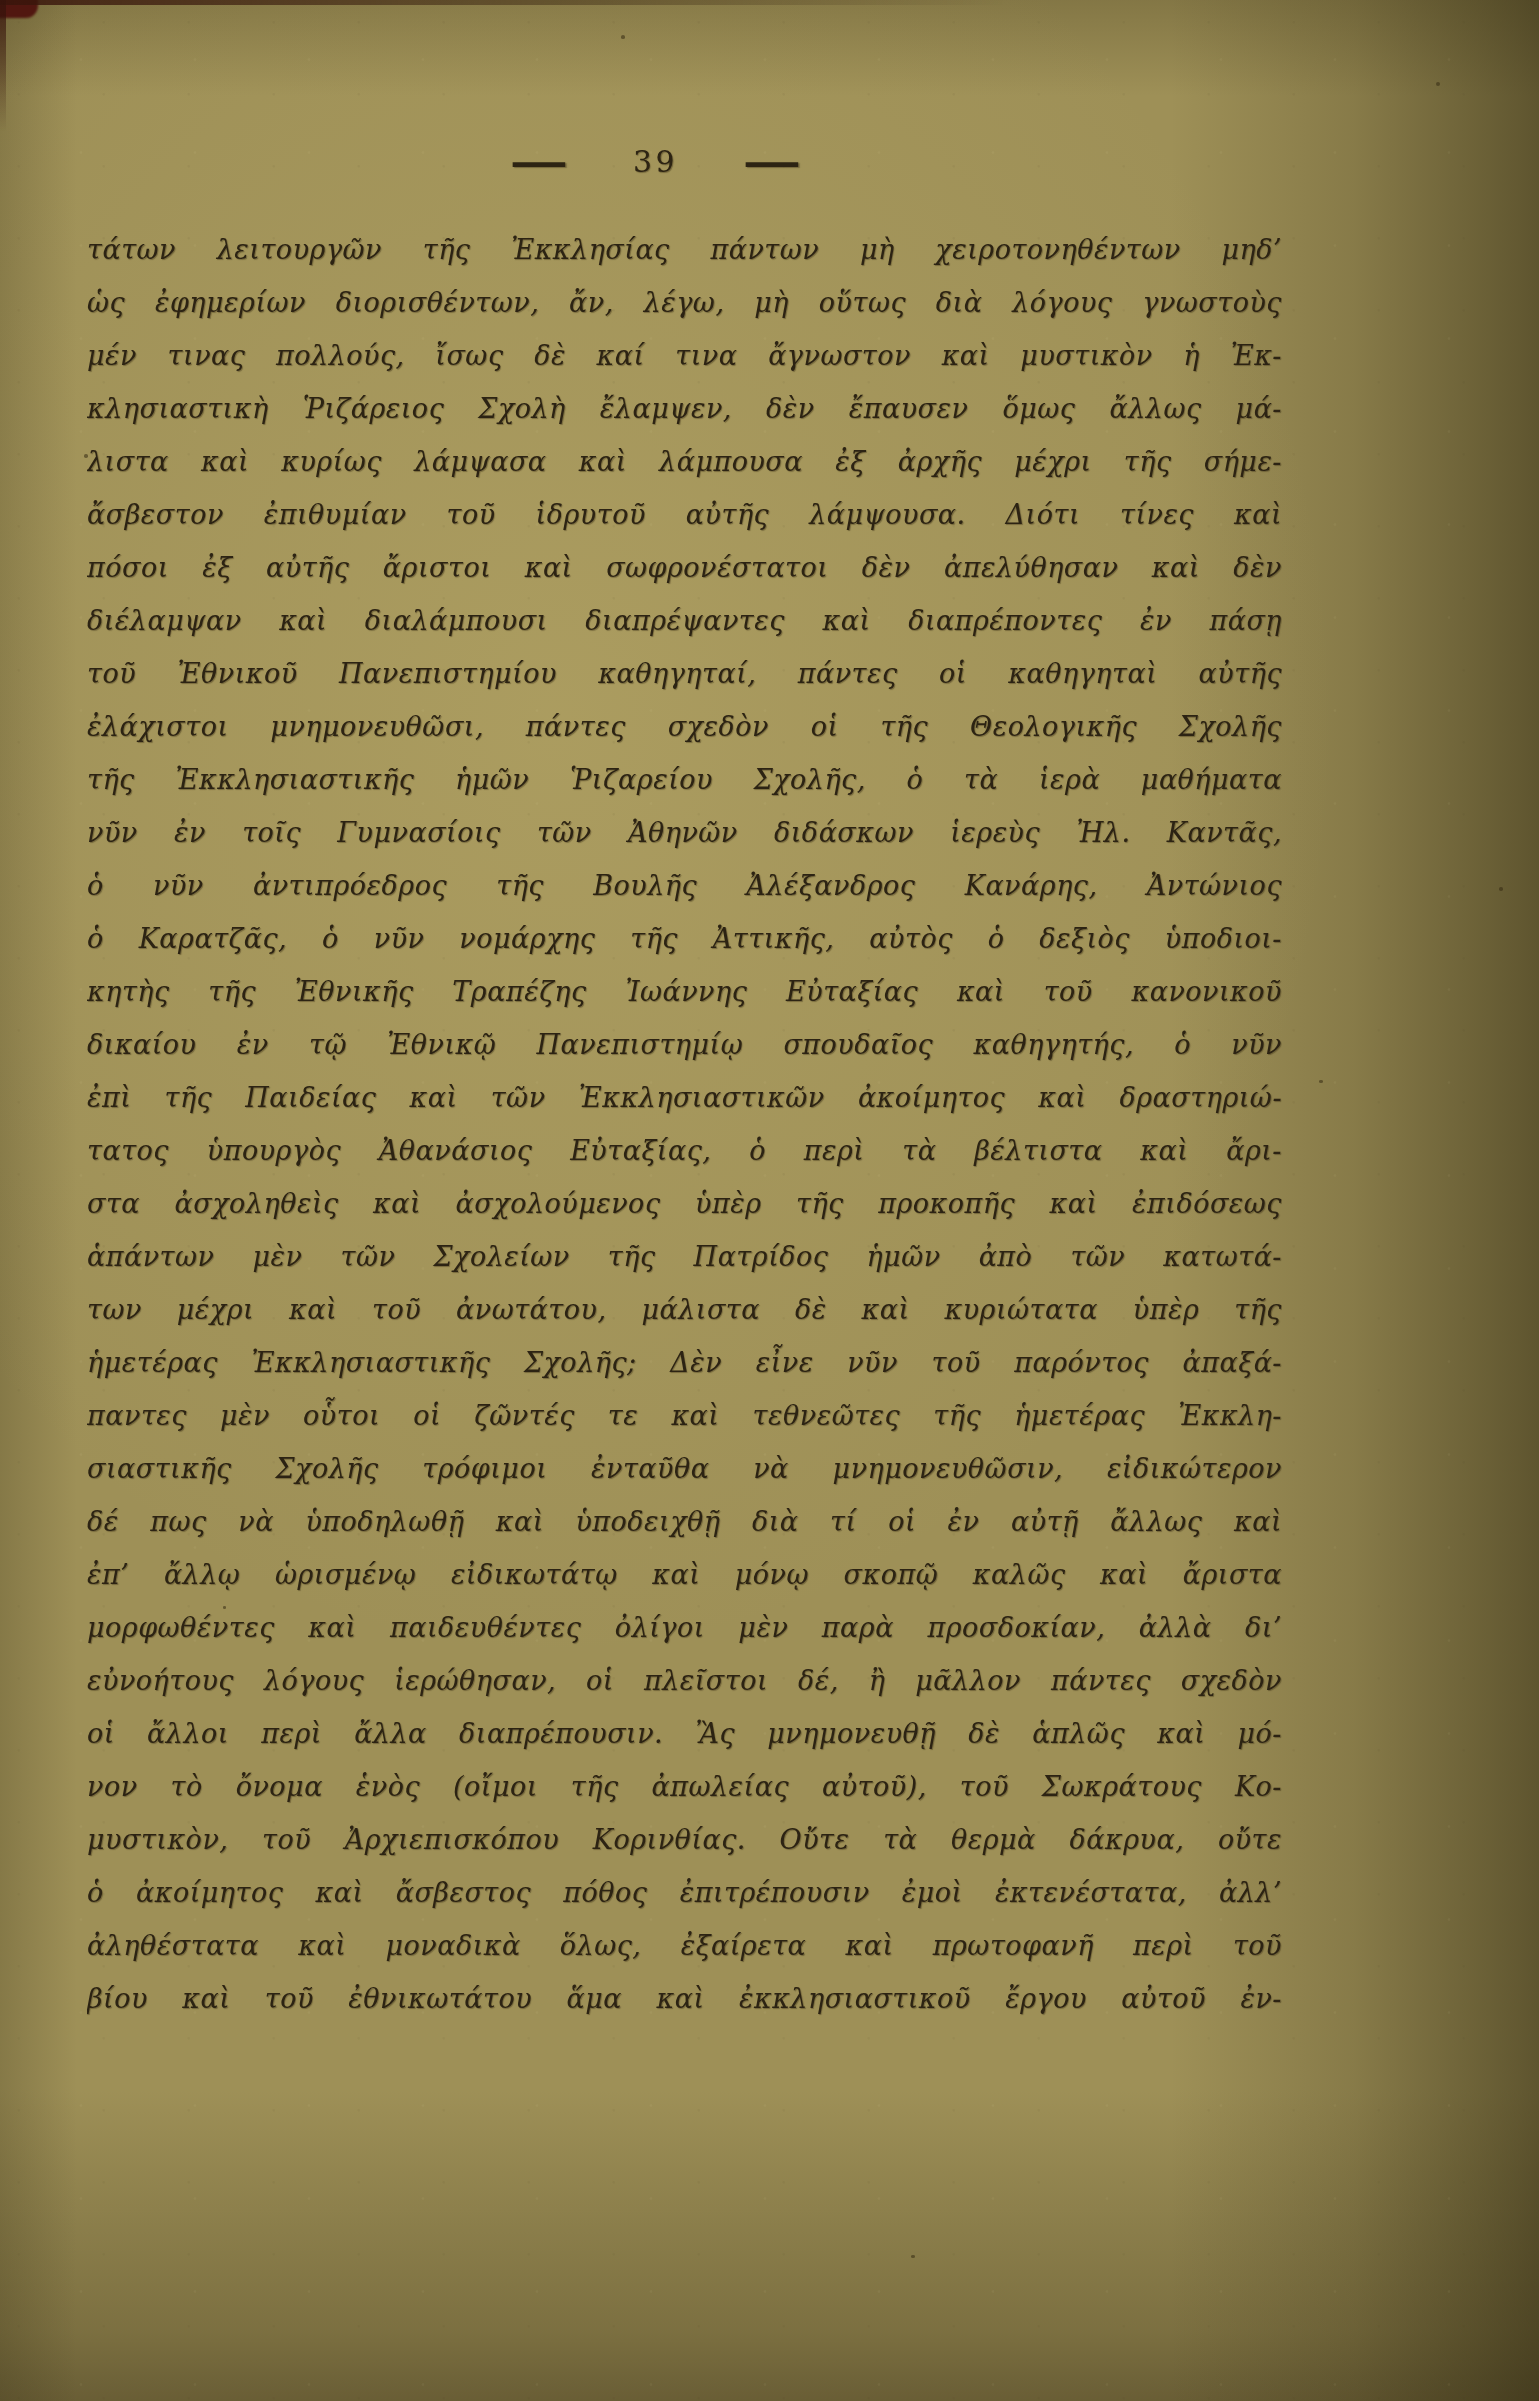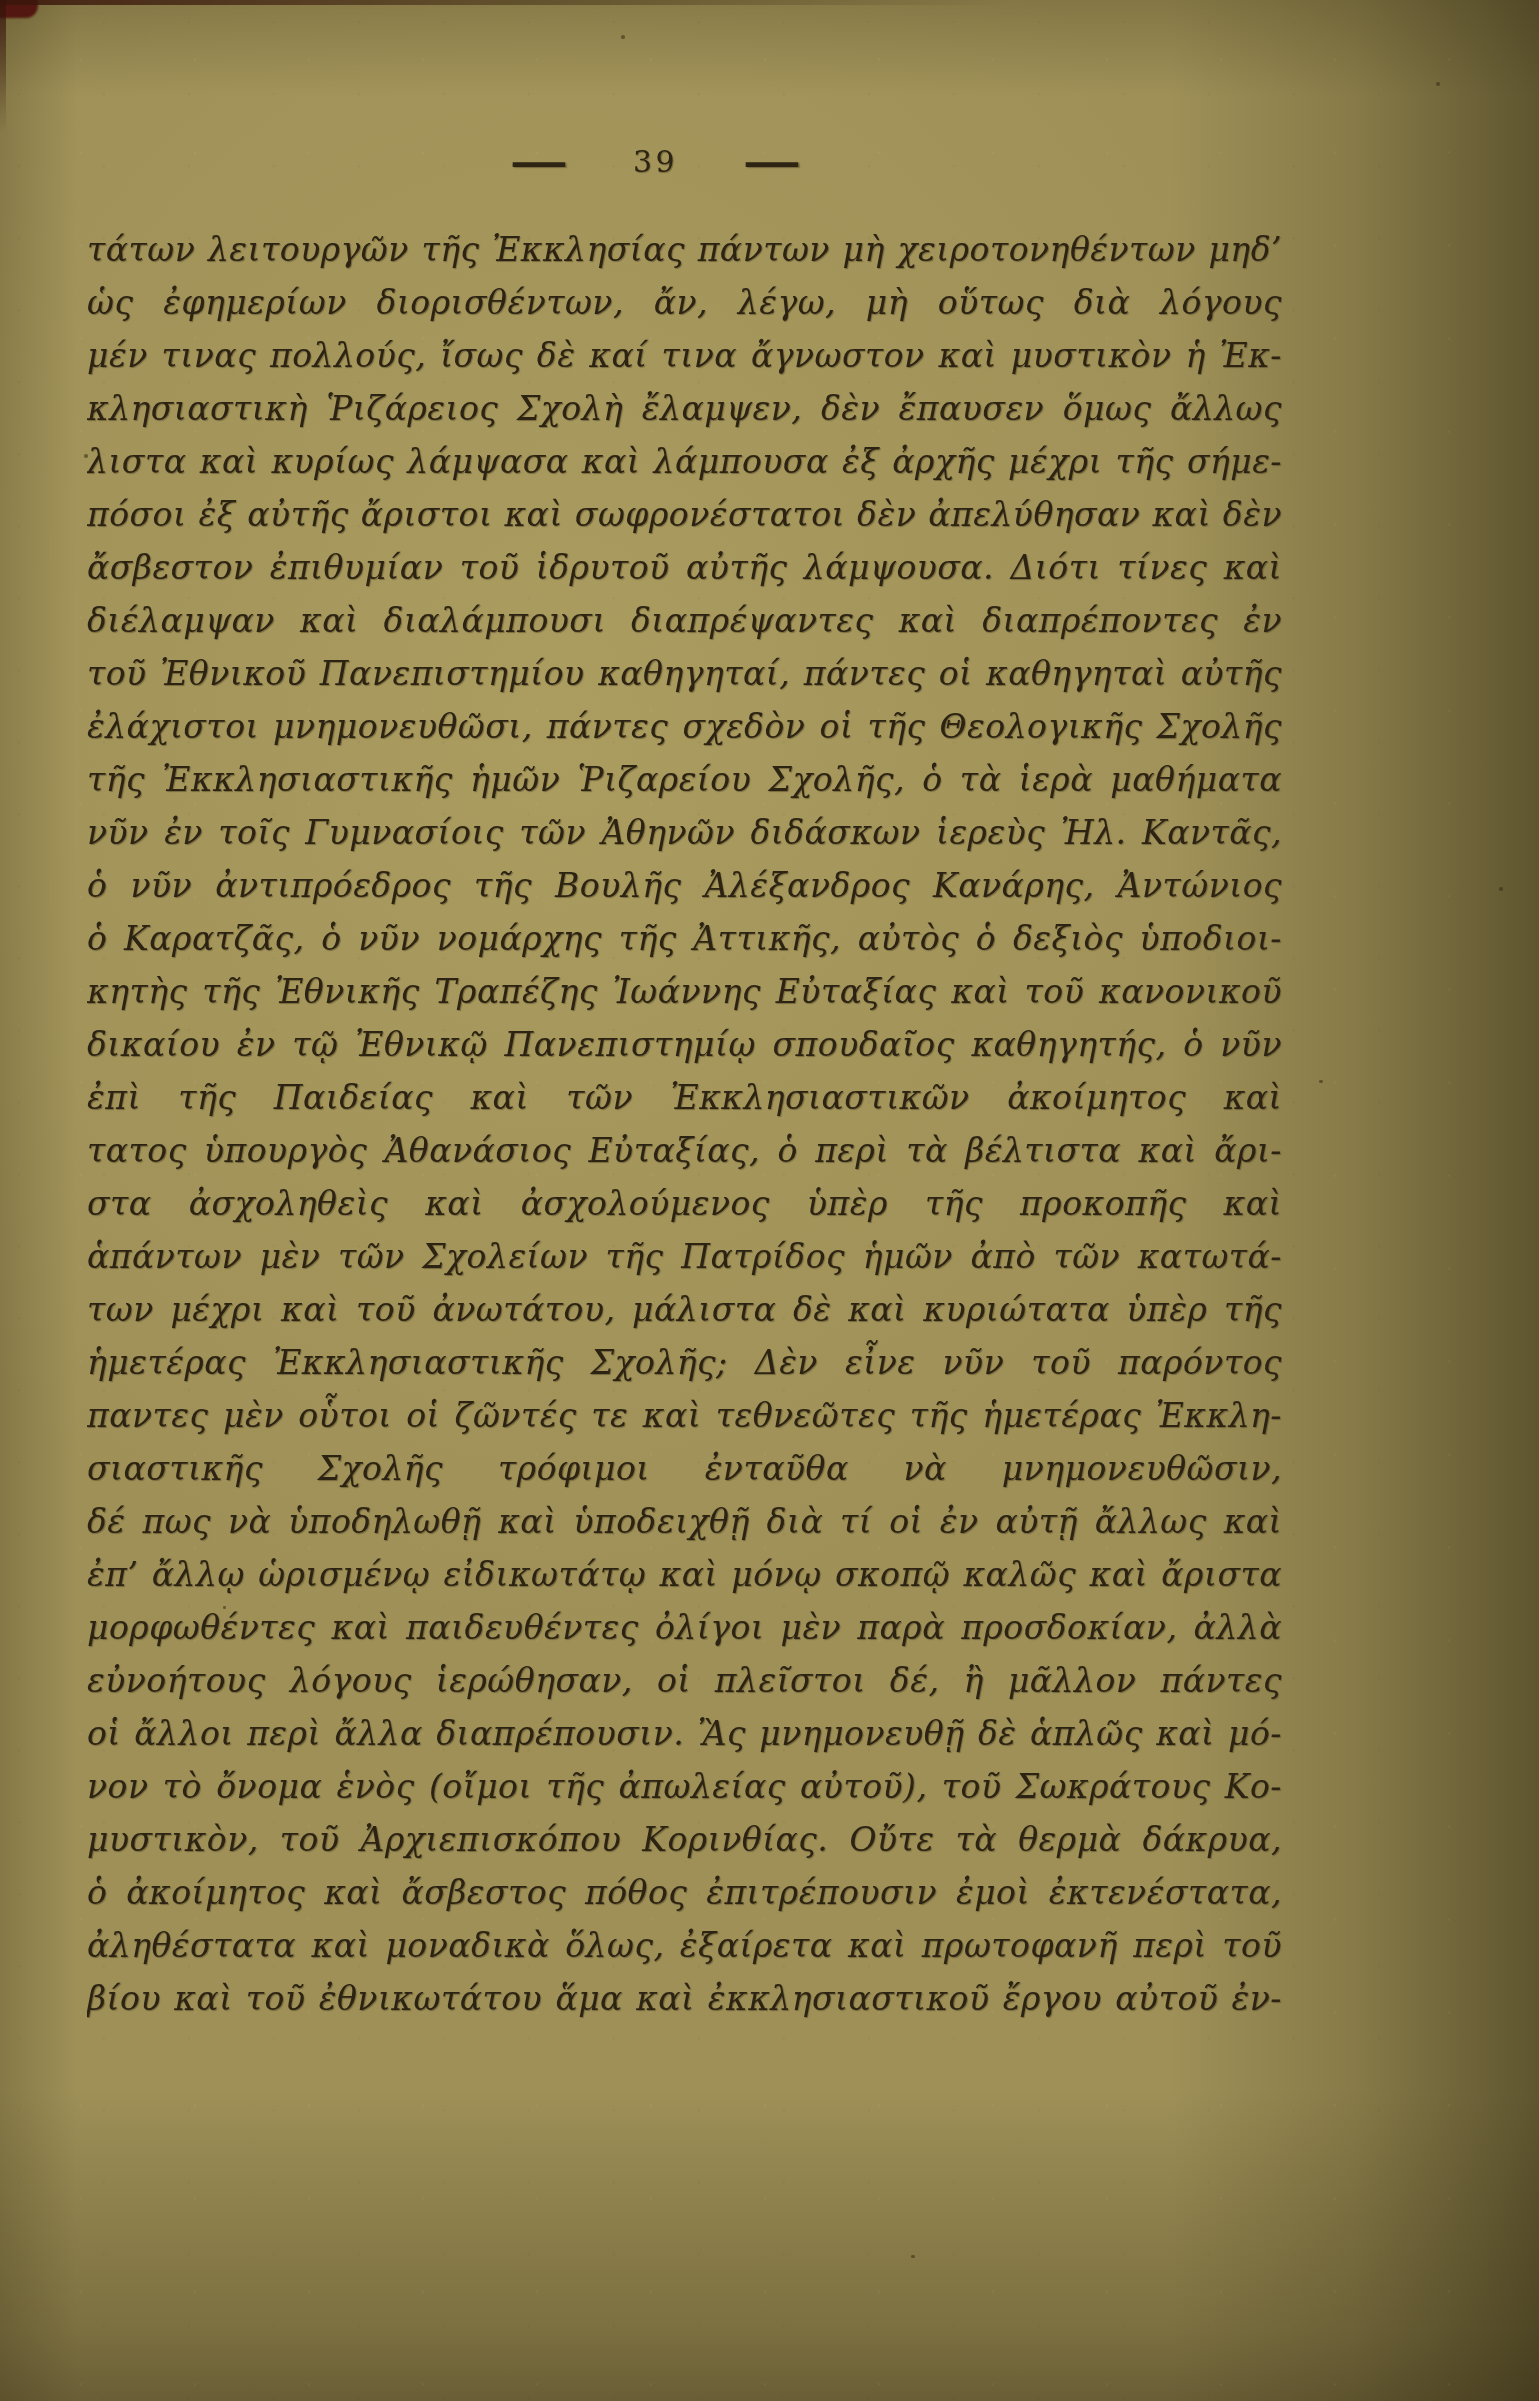--- a/index.html
+++ b/index.html
@@ -84,21 +84,21 @@
   .text-block {
     position: absolute;
     top: 223px;
     left: 87px;
     width: 1195px;
   }
   .line {
     height: 53px;
     line-height: 53px;
     overflow: hidden;
-    font-size: 33px;
+    font-size: 27px;
     font-style: italic;
     letter-spacing: 0.5px;
     color: #2c2313;
     text-align: justify;
     text-align-last: justify;
     text-justify: inter-word;
     text-shadow: 0.9px 1.1px 0.9px rgba(58,46,20,0.42);
     white-space: normal;
   }
 </style>
@@ -124,22 +124,22 @@
     <span class="num">39</span>
     <span class="dash">—</span>
   </div>
 
   <div class="text-block">
       <div class="line">τάτων λειτουργῶν τῆς Ἐκκλησίας πάντων μὴ χειροτονηθέντων μηδ’</div>
       <div class="line">ὡς ἐφημερίων διορισθέντων, ἄν, λέγω, μὴ οὕτως διὰ λόγους γνωστοὺς</div>
       <div class="line">μέν τινας πολλούς, ἴσως δὲ καί τινα ἄγνωστον καὶ μυστικὸν ἡ Ἐκ-</div>
       <div class="line">κλησιαστικὴ Ῥιζάρειος Σχολὴ ἔλαμψεν, δὲν ἔπαυσεν ὅμως ἄλλως μά-</div>
       <div class="line">λιστα καὶ κυρίως λάμψασα καὶ λάμπουσα ἐξ ἀρχῆς μέχρι τῆς σήμε-</div>
+      <div class="line">ἄσβεστον ἐπιθυμίαν τοῦ ἱδρυτοῦ αὐτῆς λάμψουσα. Διότι τίνες καὶ</div>
       <div class="line">πόσοι ἐξ αὐτῆς ἄριστοι καὶ σωφρονέστατοι δὲν ἀπελύθησαν καὶ δὲν</div>
-      <div class="line">ἄσβεστον ἐπιθυμίαν τοῦ ἱδρυτοῦ αὐτῆς λάμψουσα. Διότι τίνες καὶ</div>
       <div class="line">διέλαμψαν καὶ διαλάμπουσι διαπρέψαντες καὶ διαπρέποντες ἐν πάσῃ</div>
       <div class="line">τοῦ Ἐθνικοῦ Πανεπιστημίου καθηγηταί, πάντες οἱ καθηγηταὶ αὐτῆς</div>
       <div class="line">ἐλάχιστοι μνημονευθῶσι, πάντες σχεδὸν οἱ τῆς Θεολογικῆς Σχολῆς</div>
       <div class="line">τῆς Ἐκκλησιαστικῆς ἡμῶν Ῥιζαρείου Σχολῆς, ὁ τὰ ἱερὰ μαθήματα</div>
       <div class="line">νῦν ἐν τοῖς Γυμνασίοις τῶν Ἀθηνῶν διδάσκων ἱερεὺς Ἠλ. Καντᾶς,</div>
       <div class="line">ὁ νῦν ἀντιπρόεδρος τῆς Βουλῆς Ἀλέξανδρος Κανάρης, Ἀντώνιος</div>
       <div class="line">ὁ Καρατζᾶς, ὁ νῦν νομάρχης τῆς Ἀττικῆς, αὐτὸς ὁ δεξιὸς ὑποδιοι-</div>
       <div class="line">κητὴς τῆς Ἐθνικῆς Τραπέζης Ἰωάννης Εὐταξίας καὶ τοῦ κανονικοῦ</div>
       <div class="line">δικαίου ἐν τῷ Ἐθνικῷ Πανεπιστημίῳ σπουδαῖος καθηγητής, ὁ νῦν</div>
       <div class="line">ἐπὶ τῆς Παιδείας καὶ τῶν Ἐκκλησιαστικῶν ἀκοίμητος καὶ δραστηριώ-</div>

